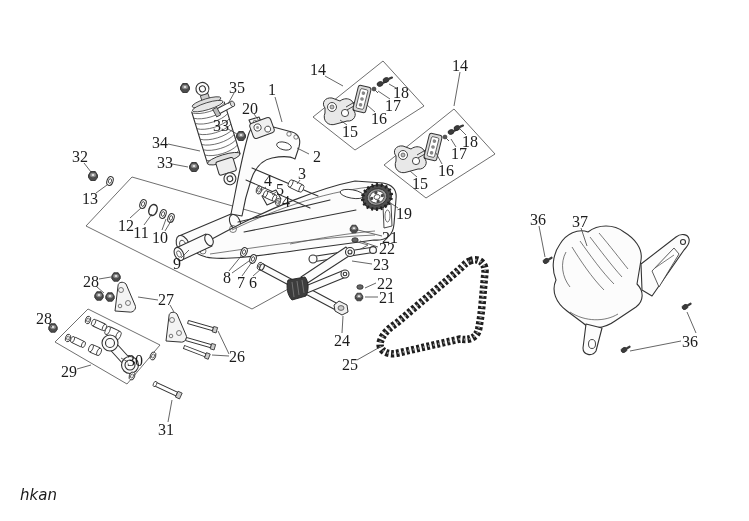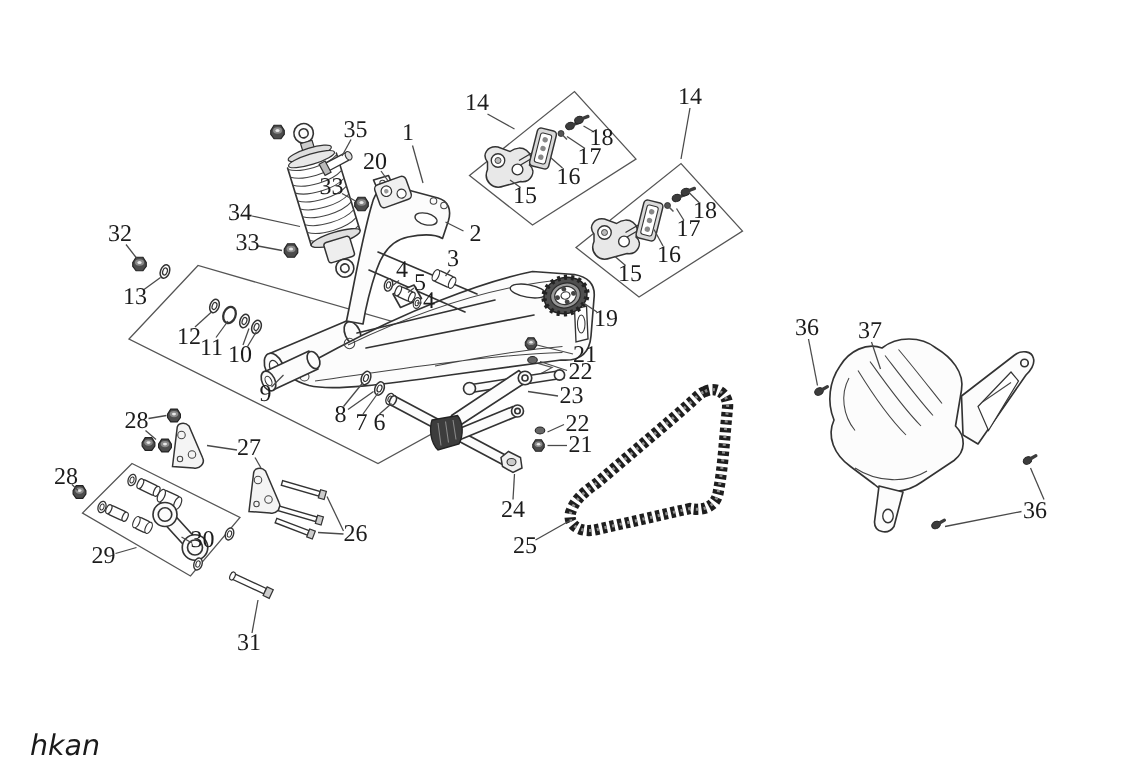--- a/index.html
+++ b/index.html
@@ -1,20 +1,20 @@
 <!DOCTYPE html>
 <html><head>
 <meta charset="utf-8">
 <style>
   html,body{margin:0;padding:0;background:#ffffff;}
   .stage{position:relative;width:749px;height:521px;background:#ffffff;overflow:hidden;
          font-family:"Liberation Serif","DejaVu Serif",serif;}
   .stage svg{position:absolute;left:0;top:0;}
   .watermark{position:absolute;left:20px;top:486px;font-family:"DejaVu Sans","Liberation Sans",sans-serif;
-             font-style:italic;font-size:19px;color:#1a1a1a;}
+             font-style:italic;font-size:15px;color:#1a1a1a;}
   .callout-text{font-family:"Liberation Serif","DejaVu Serif",serif;font-size:16px;}
   .art{stroke:#333;fill:none;stroke-width:1.1;stroke-linejoin:round;stroke-linecap:round;}
   .artf{stroke:#333;fill:#fcfcfc;stroke-width:1.1;stroke-linejoin:round;}
   .fine{stroke:#444;fill:none;stroke-width:0.7;}
   .bound{stroke:#555;fill:none;stroke-width:0.85;}
 </style>
 </head>
 <body>
 
 <div class="stage">

